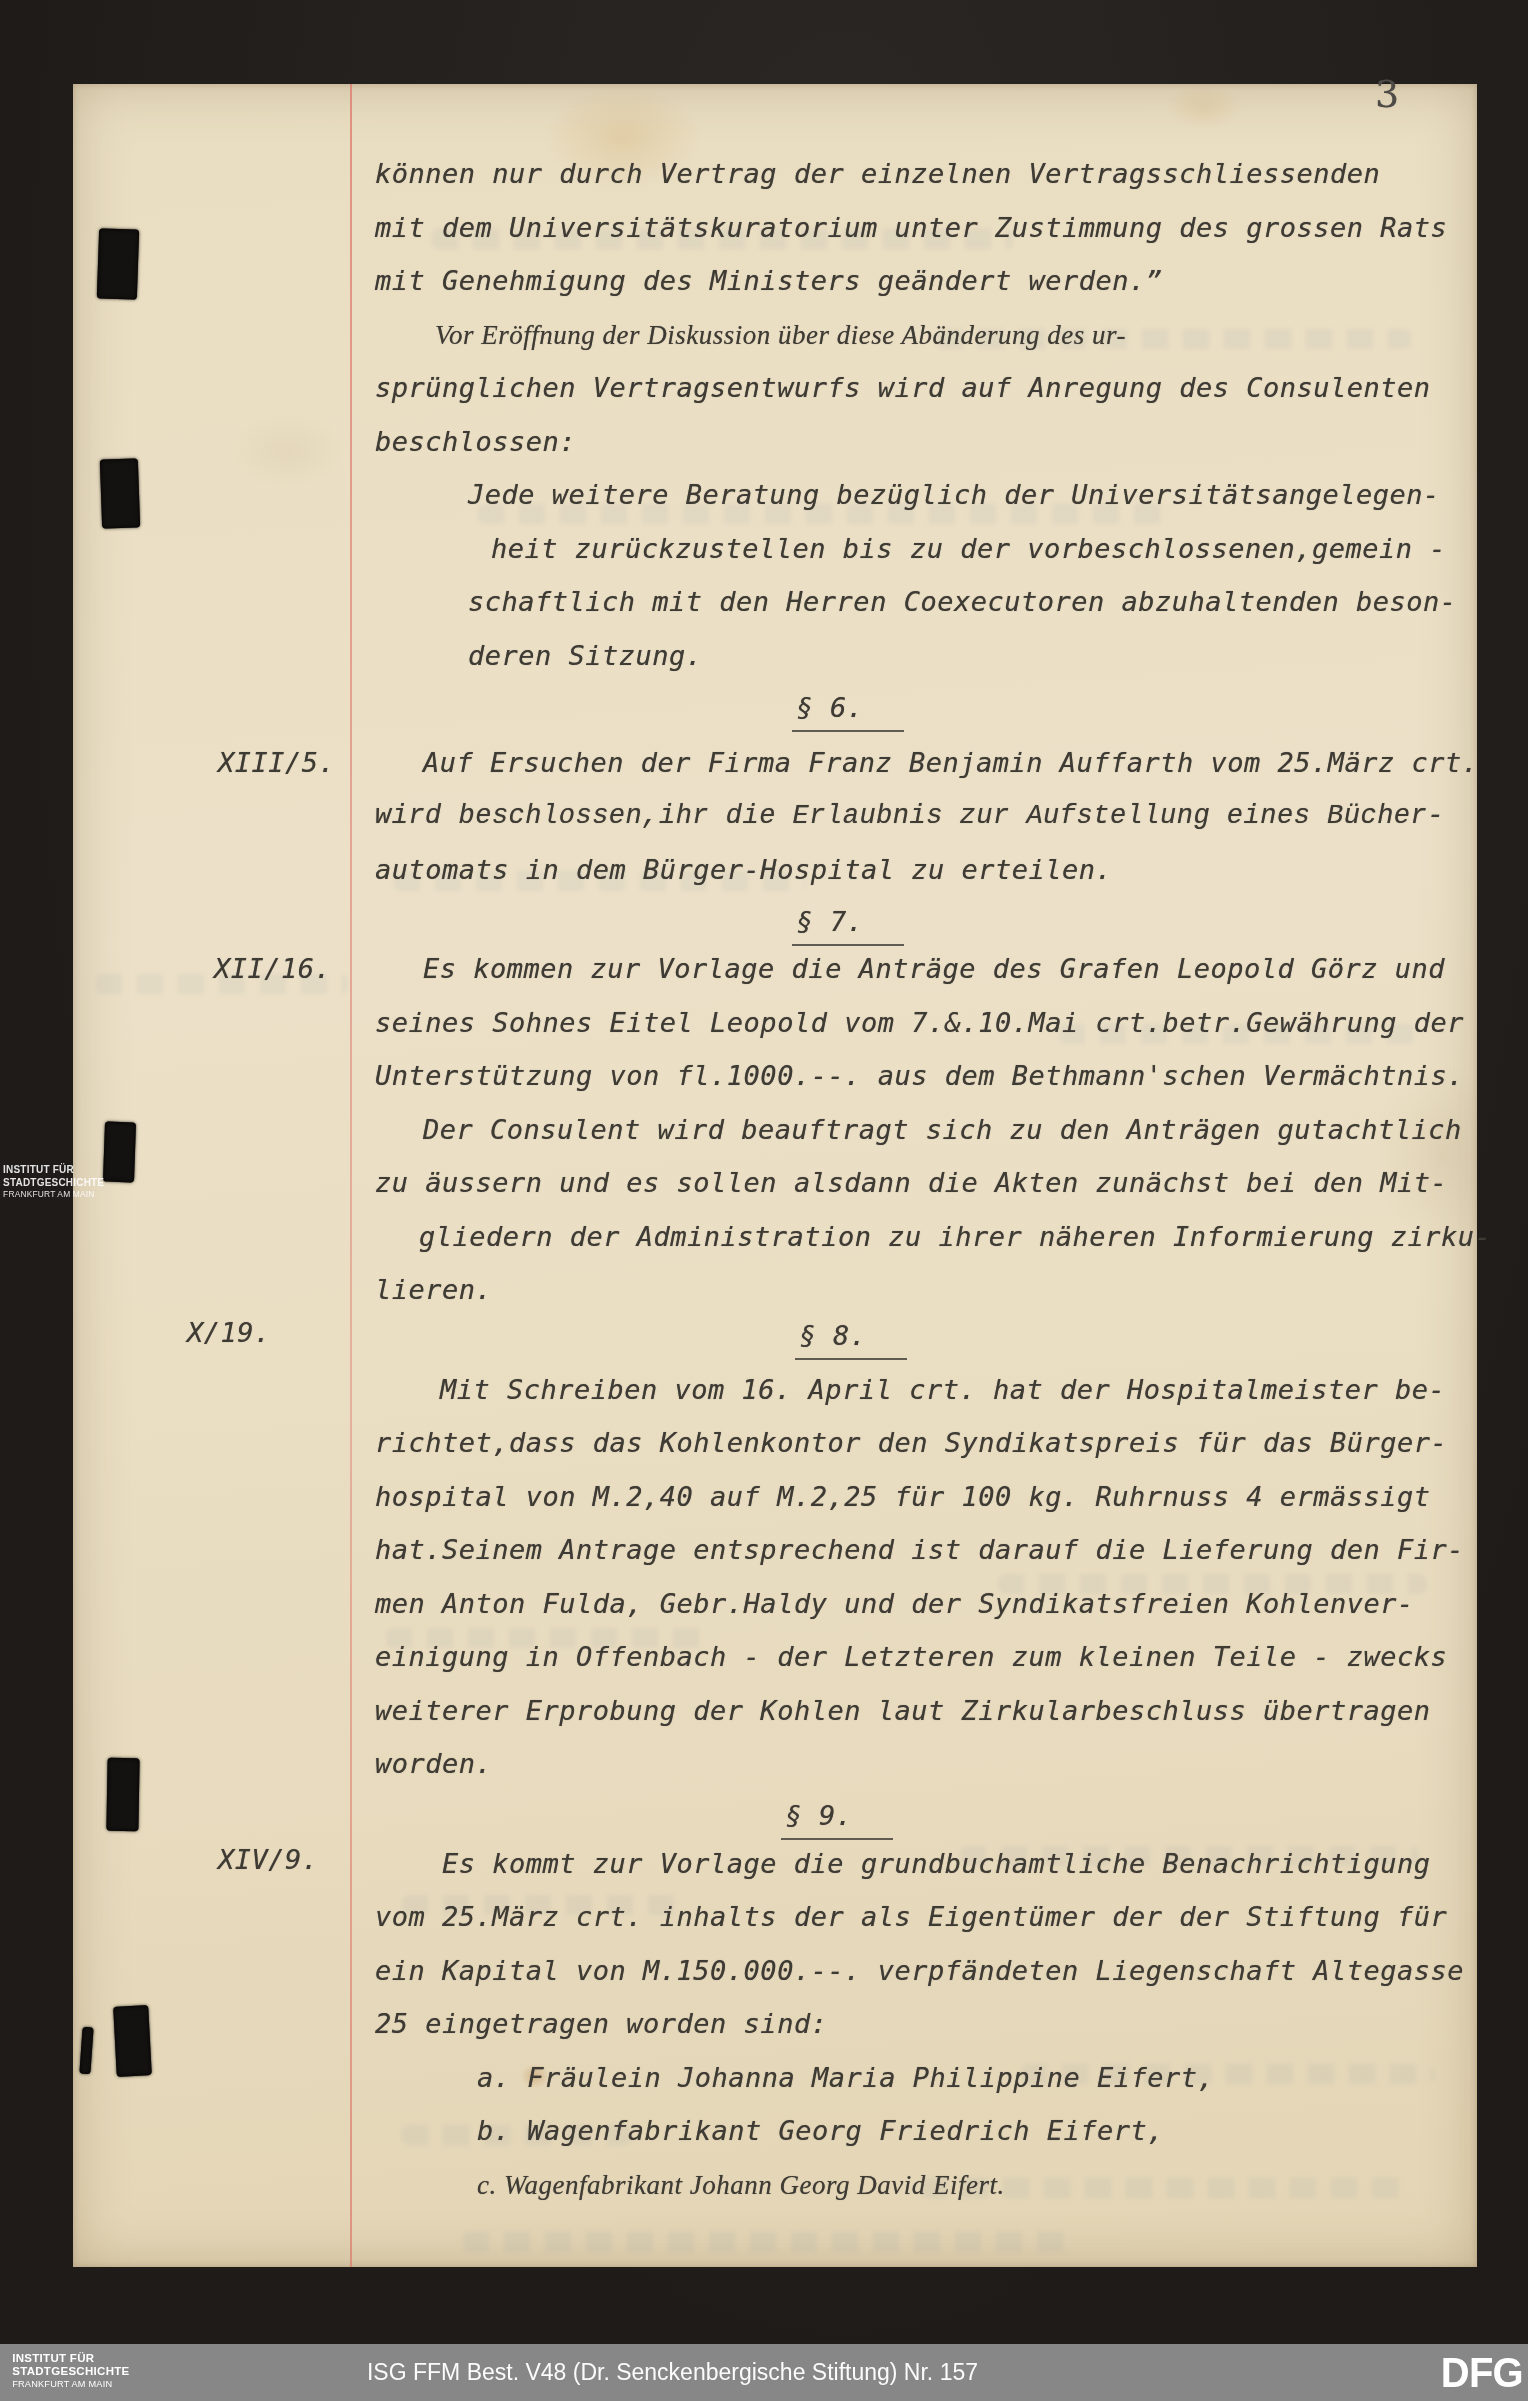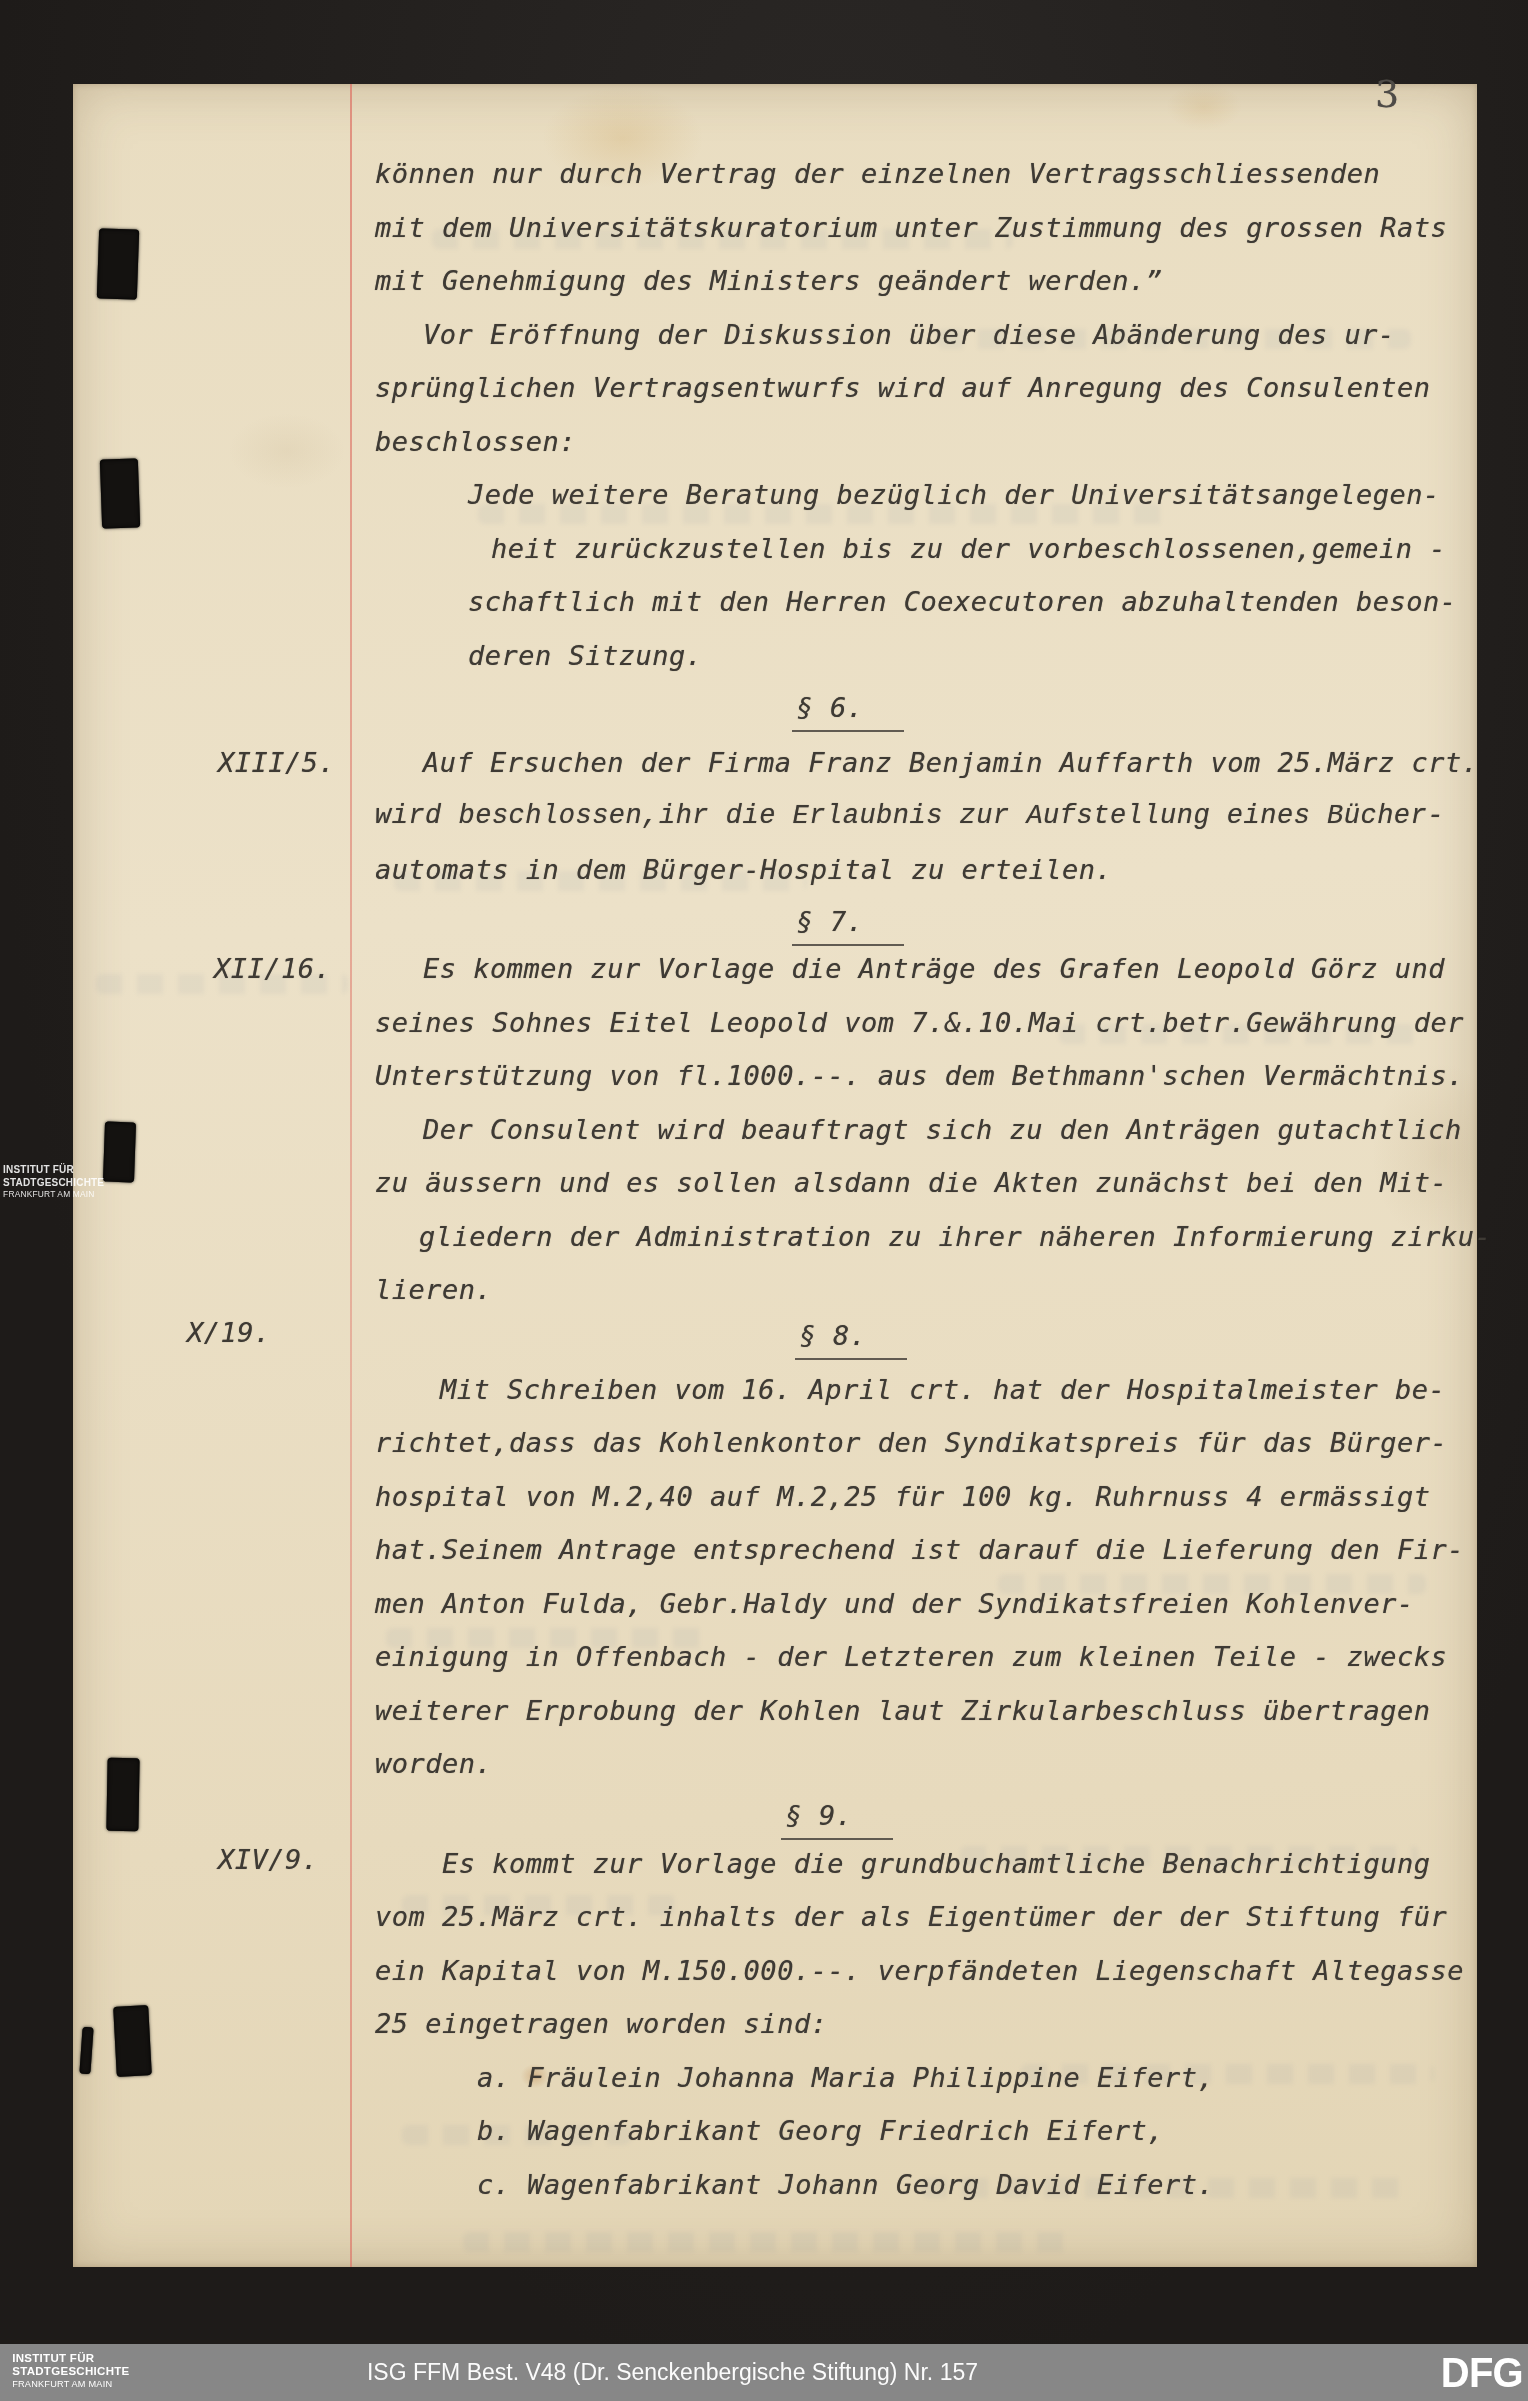--- a/index.html
+++ b/index.html
@@ -86,21 +86,21 @@
   <div class="hole h2"></div>
   <div class="hole h3"></div>
   <div class="hole h4"></div>
   <div class="hole h5"></div>
   <div class="hole h6"></div>
 
   <div style="position:absolute;left:0;top:0;width:1529px;height:2401px;">
       <div class="tl body" style="left: 375px; top: 157px;">können nur durch Vertrag der einzelnen Vertragsschliessenden</div>
       <div class="tl body" style="left: 375px; top: 211px;">mit dem Universitätskuratorium unter Zustimmung des grossen Rats</div>
       <div class="tl body" style="left: 375px; top: 264px;">mit Genehmigung des Ministers geändert werden.”</div>
-      <div class="tl body" style="left: 423px; top: 318px;">Vor Eröffnung der Diskussion über diese Abänderung des ur-</div>
+      <div class="tl body" style="left: 435px; top: 318px; font-family: Liberation Serif, serif;">Vor Eröffnung der Diskussion über diese Abänderung des ur-</div>
       <div class="tl body" style="left: 375px; top: 371px;">sprünglichen Vertragsentwurfs wird auf Anregung des Consulenten</div>
       <div class="tl body" style="left: 375px; top: 425px;">beschlossen:</div>
       <div class="tl body" style="left: 468px; top: 478px;">Jede weitere Beratung bezüglich der Universitätsangelegen-</div>
       <div class="tl body" style="left: 491px; top: 532px;">heit zurückzustellen bis zu der vorbeschlossenen,gemein -</div>
       <div class="tl body" style="left: 468px; top: 585px;">schaftlich mit den Herren Coexecutoren abzuhaltenden beson-</div>
       <div class="tl body" style="left: 468px; top: 639px;">deren Sitzung.</div>
       <div class="tl heading" style="left: 792px; top: 691px;">§ 6.</div>
       <div class="tl margin" style="left: 218px; top: 746px;">XIII/5.</div>
       <div class="tl body" style="left: 423px; top: 746px;">Auf Ersuchen der Firma Franz Benjamin Auffarth vom 25.März crt.</div>
       <div class="tl body" style="left: 375px; top: 799px; font-family: Liberation Mono, monospace;">wird beschlossen,ihr die Erlaubnis zur Aufstellung eines Bücher-</div>
@@ -125,21 +125,21 @@
       <div class="tl body" style="left: 375px; top: 1694px;">weiterer Erprobung der Kohlen laut Zirkularbeschluss übertragen</div>
       <div class="tl body" style="left: 375px; top: 1747px;">worden.</div>
       <div class="tl heading" style="left: 781px; top: 1799px;">§ 9.</div>
       <div class="tl margin" style="left: 218px; top: 1843px;">XIV/9.</div>
       <div class="tl body" style="left: 442px; top: 1847px;">Es kommt zur Vorlage die grundbuchamtliche Benachrichtigung</div>
       <div class="tl body" style="left: 375px; top: 1900px; text-align: center;">vom 25.März crt. inhalts der als Eigentümer der der Stiftung für</div>
       <div class="tl body" style="left: 375px; top: 1954px;">ein Kapital von M.150.000.--. verpfändeten Liegenschaft Altegasse</div>
       <div class="tl body" style="left: 375px; top: 2007px;">25 eingetragen worden sind:</div>
       <div class="tl body" style="left: 477px; top: 2061px;">a. Fräulein Johanna Maria Philippine Eifert,</div>
       <div class="tl body" style="left: 477px; top: 2114px;">b. Wagenfabrikant Georg Friedrich Eifert,</div>
-      <div class="tl body" style="left: 477px; top: 2168px;">c. Wagenfabrikant Johann Georg David Eifert.</div>
+      <div class="tl body" style="left: 477px; top: 2168px; font-family: Liberation Serif, serif;">c. Wagenfabrikant Johann Georg David Eifert.</div>
     </div>
 
   <div class="watermark">
     <div class="w-b">INSTITUT FÜR</div>
     <div class="w-b">STADTGESCHICHTE</div>
     <div class="w-r">FRANKFURT AM MAIN</div>
   </div>
 
   <div class="footer-bar">
     <div class="isg-logo">

